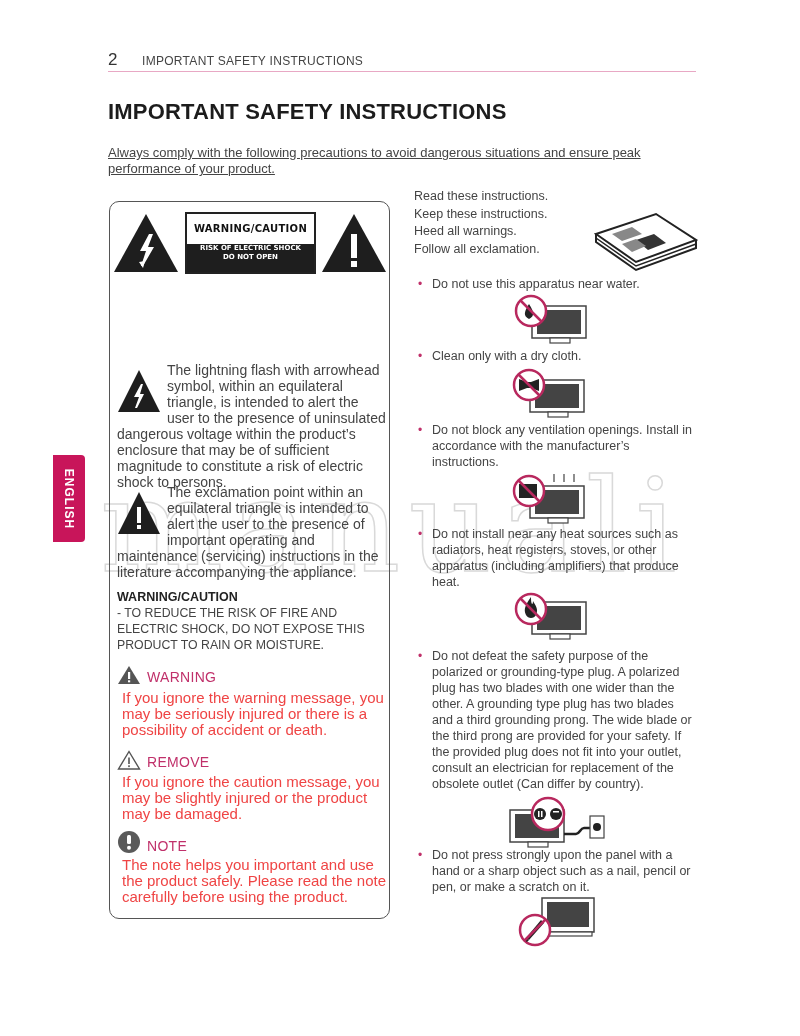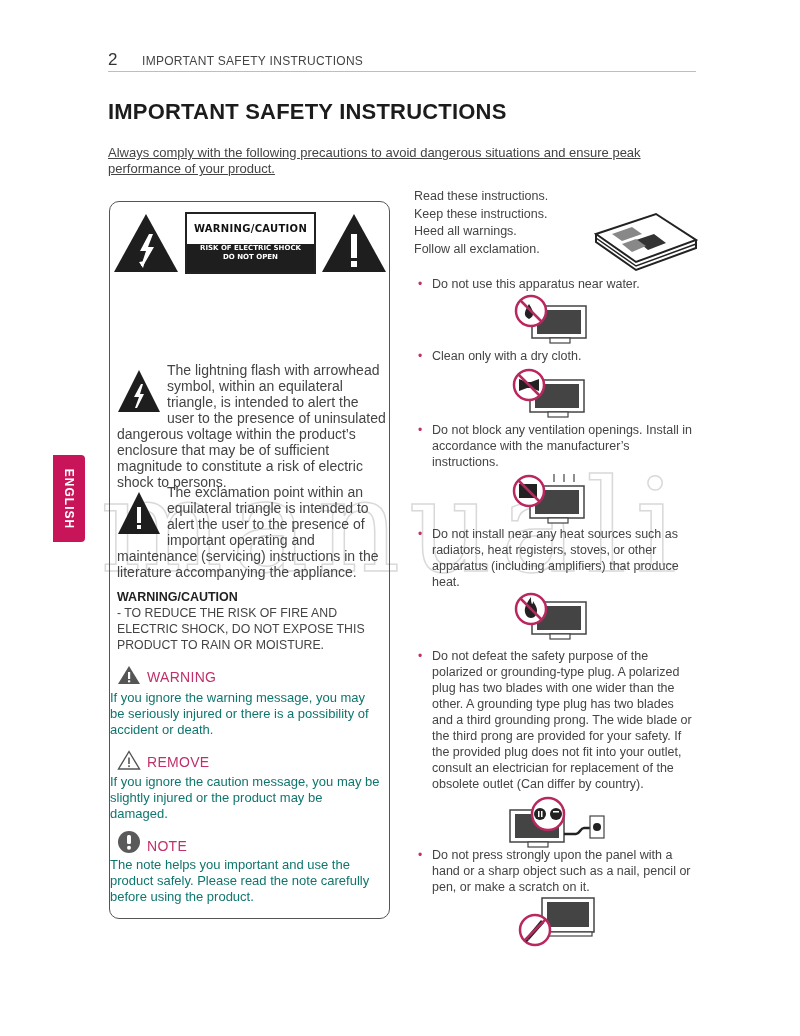--- a/index.html
+++ b/index.html
@@ -26,21 +26,21 @@
     .caps-block { position: absolute; left: 7px; top: 86px; width: 272px; font-size: 12.3px; line-height: 16px; color: #444; letter-spacing: 0.1px; }
 
     .sym-para { position: absolute; left: 7px; width: 272px; font-size: 14px; line-height: 16px; color: #444; }
     .sym-para .tri-sm { float: left; width: 44px; height: 46px; margin: 6px 6px 0 0; }
 
     .wc-head { position: absolute; left: 7px; top: 388px; font-size: 12.5px; font-weight: bold; color: #222; }
     .wc-body { position: absolute; left: 7px; top: 403px; width: 272px; font-size: 12.3px; line-height: 16px; color: #444; }
 
     .msg-head { position: absolute; left: 7px; display: flex; align-items: flex-end; gap: 6px; }
     .msg-head span { color: #c0306a; font-size: 14px; letter-spacing: 0.3px; }
-    .msg-body { position: absolute; left: 0; width: 272px; font-size: 13px; line-height: 16px; color: #0f766e; }
+    .msg-body { position: absolute; left: 12px; width: 272px; font-size: 15px; line-height: 16px; color: #ef4444; }
 
     .right-col { position: absolute; left: 414px; top: 188px; width: 290px; }
     .read-list { position: absolute; left: 0; top: 0; font-size: 12.5px; line-height: 17.5px; color: #444; }
     .manual-icon { position: absolute; left: 180px; top: 24px; }
 
     .bullet { position: absolute; left: 4px; width: 280px; font-size: 12.5px; line-height: 16px; color: #444; padding-left: 14px; }
     .bullet .dot { position: absolute; left: 0; top: 0; color: #c0306a; font-size: 12px; }
     .illus { position: absolute; }
 
     .watermark { position: absolute; left: 100px; top: 450px; font-family: "DejaVu Serif", serif; font-size: 130px; color: transparent; -webkit-text-stroke: 1.5px #d9d9d9; letter-spacing: 8px; pointer-events: none; white-space: nowrap; }

